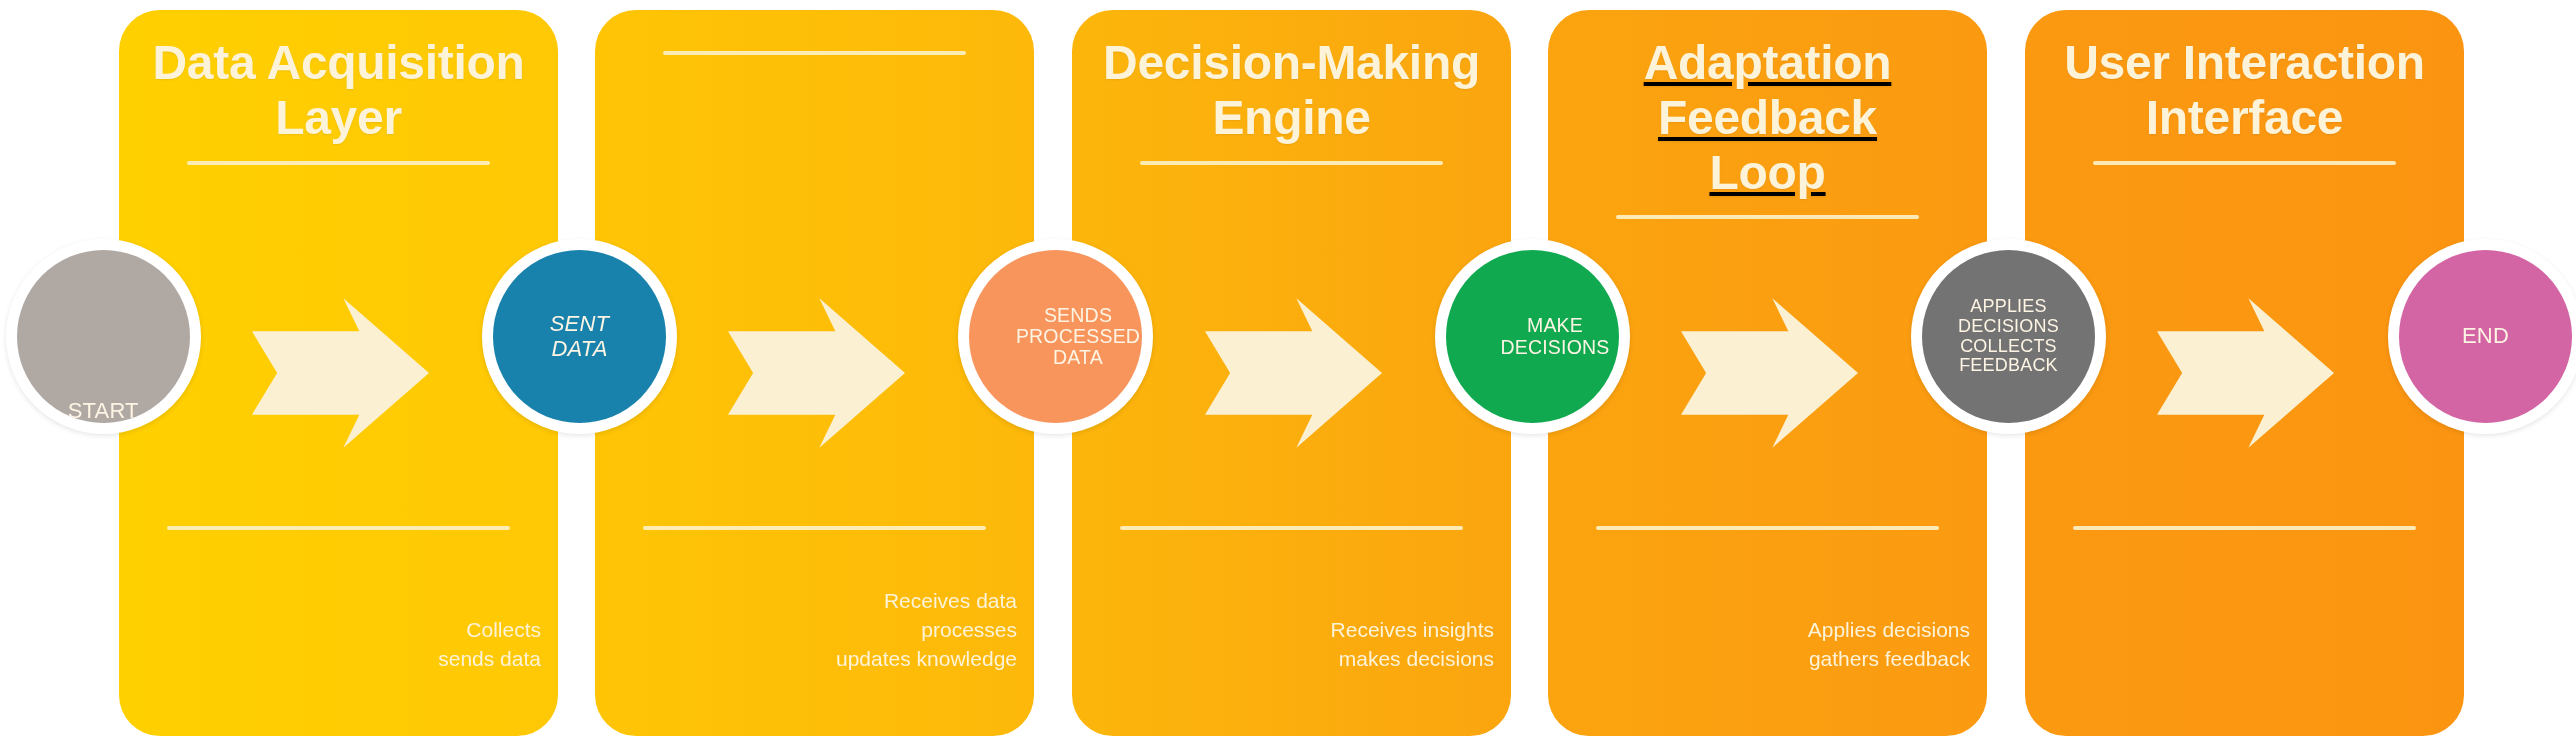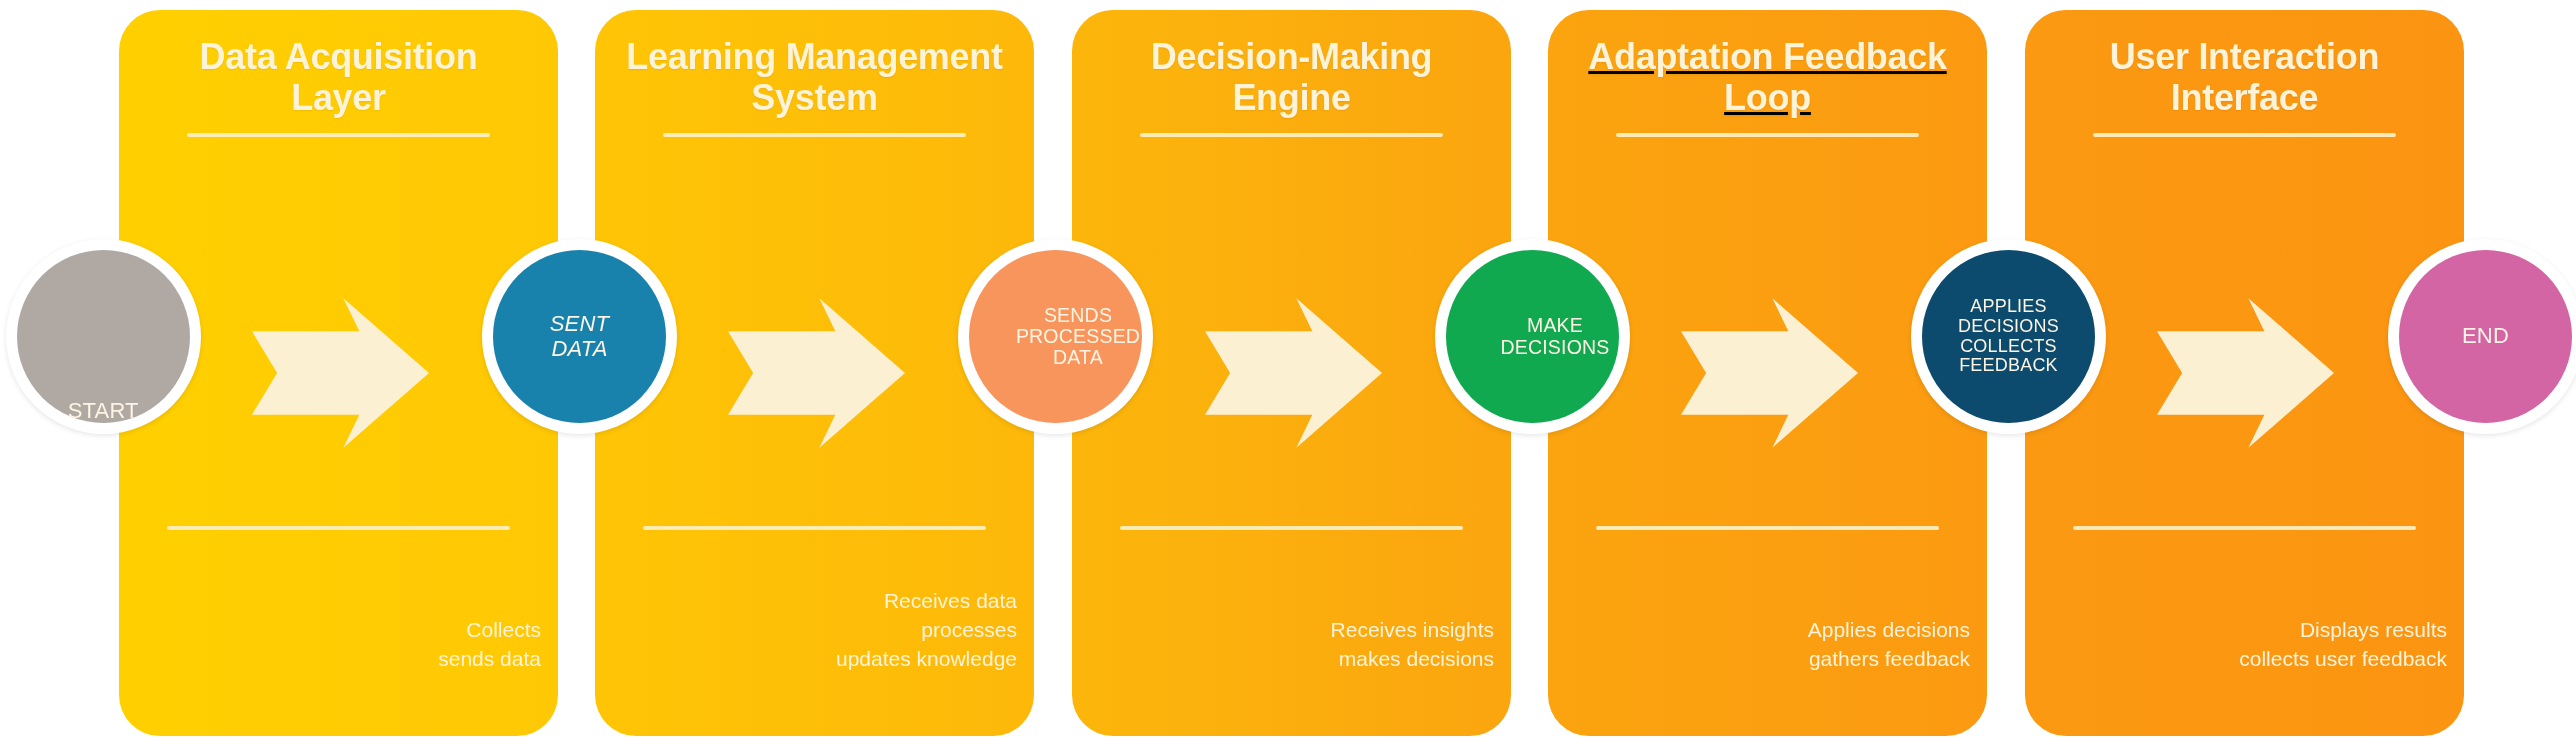--- a/index.html
+++ b/index.html
@@ -28,21 +28,21 @@
   .panel-inner {
     position: relative;
     width: 100%;
     height: 100%;
     padding: 26px 25px 0 25px;
     display: flex;
     flex-direction: column;
     align-items: center;
   }
   .panel-title {
-    font-size: 36px;
+    font-size: 48px;
     font-weight: bold;
     line-height: 1.14;
     text-align: center;
     color: #fdf3d8;
     letter-spacing: -0.3px;
     white-space: pre-line;
     text-shadow: 0 1.1px 1.7px rgba(0,0,0,.07);
   }
   .rule {
     width: 78%;
@@ -117,22 +117,20 @@
 Layer</div>
       <div class="rule top"></div>
       <div class="rule bottom"></div>
       <div class="panel-desc">Collects
 sends data</div>
     </div>
   </div>
 
   <div class="panel" style="left:595px; width:439px; background:linear-gradient(90deg,#ffc505,#fdb80a);">
     <div class="panel-inner">
-      <div class="panel-title">Learning Management
-System</div>
       <div class="rule top"></div>
       <div class="rule bottom"></div>
       <div class="panel-desc">Receives data
 processes
 updates knowledge</div>
     </div>
   </div>
 
   <div class="panel" style="left:1072px; width:439px; background:linear-gradient(90deg,#fcb60b,#fba50f);">
     <div class="panel-inner">
@@ -155,22 +153,20 @@
 gathers feedback</div>
     </div>
   </div>
 
   <div class="panel" style="left:2025px; width:439px; background:linear-gradient(90deg,#fb9911,#fb9511);">
     <div class="panel-inner">
       <div class="panel-title">User Interaction
 Interface</div>
       <div class="rule top"></div>
       <div class="rule bottom"></div>
-      <div class="panel-desc">Displays results
-collects user feedback</div>
     </div>
   </div>
 
   <div class="arrow" style="left:252px;">
     <svg viewBox="0 0 310 262" xmlns="http://www.w3.org/2000/svg" aria-hidden="true">
       <path d="M0 58 L44 131 L0 204 L188 204 L160 262 L310 131 L160 0 L188 58 Z" fill="#fbf0d2"></path>
     </svg>
   </div>
   <div class="arrow" style="left:728px;">
     <svg viewBox="0 0 310 262" xmlns="http://www.w3.org/2000/svg" aria-hidden="true">
@@ -215,21 +211,21 @@
   </div>
 
   <div class="node" style="left:1435px;">
     <div class="node-disc" style="background:#10a950;">
       <span class="node-label sm">MAKE
 DECISIONS</span>
     </div>
   </div>
 
   <div class="node" style="left:1911px;">
-    <div class="node-disc" style="background:#0c4a6e;">
+    <div class="node-disc" style="background:#737373;">
       <span class="node-label xs">APPLIES
 DECISIONS
 COLLECTS
 FEEDBACK</span>
     </div>
   </div>
 
   <div class="node" style="left:2388px;">
     <div class="node-disc" style="background:#d365a4;">
       <span class="node-label">END</span>

